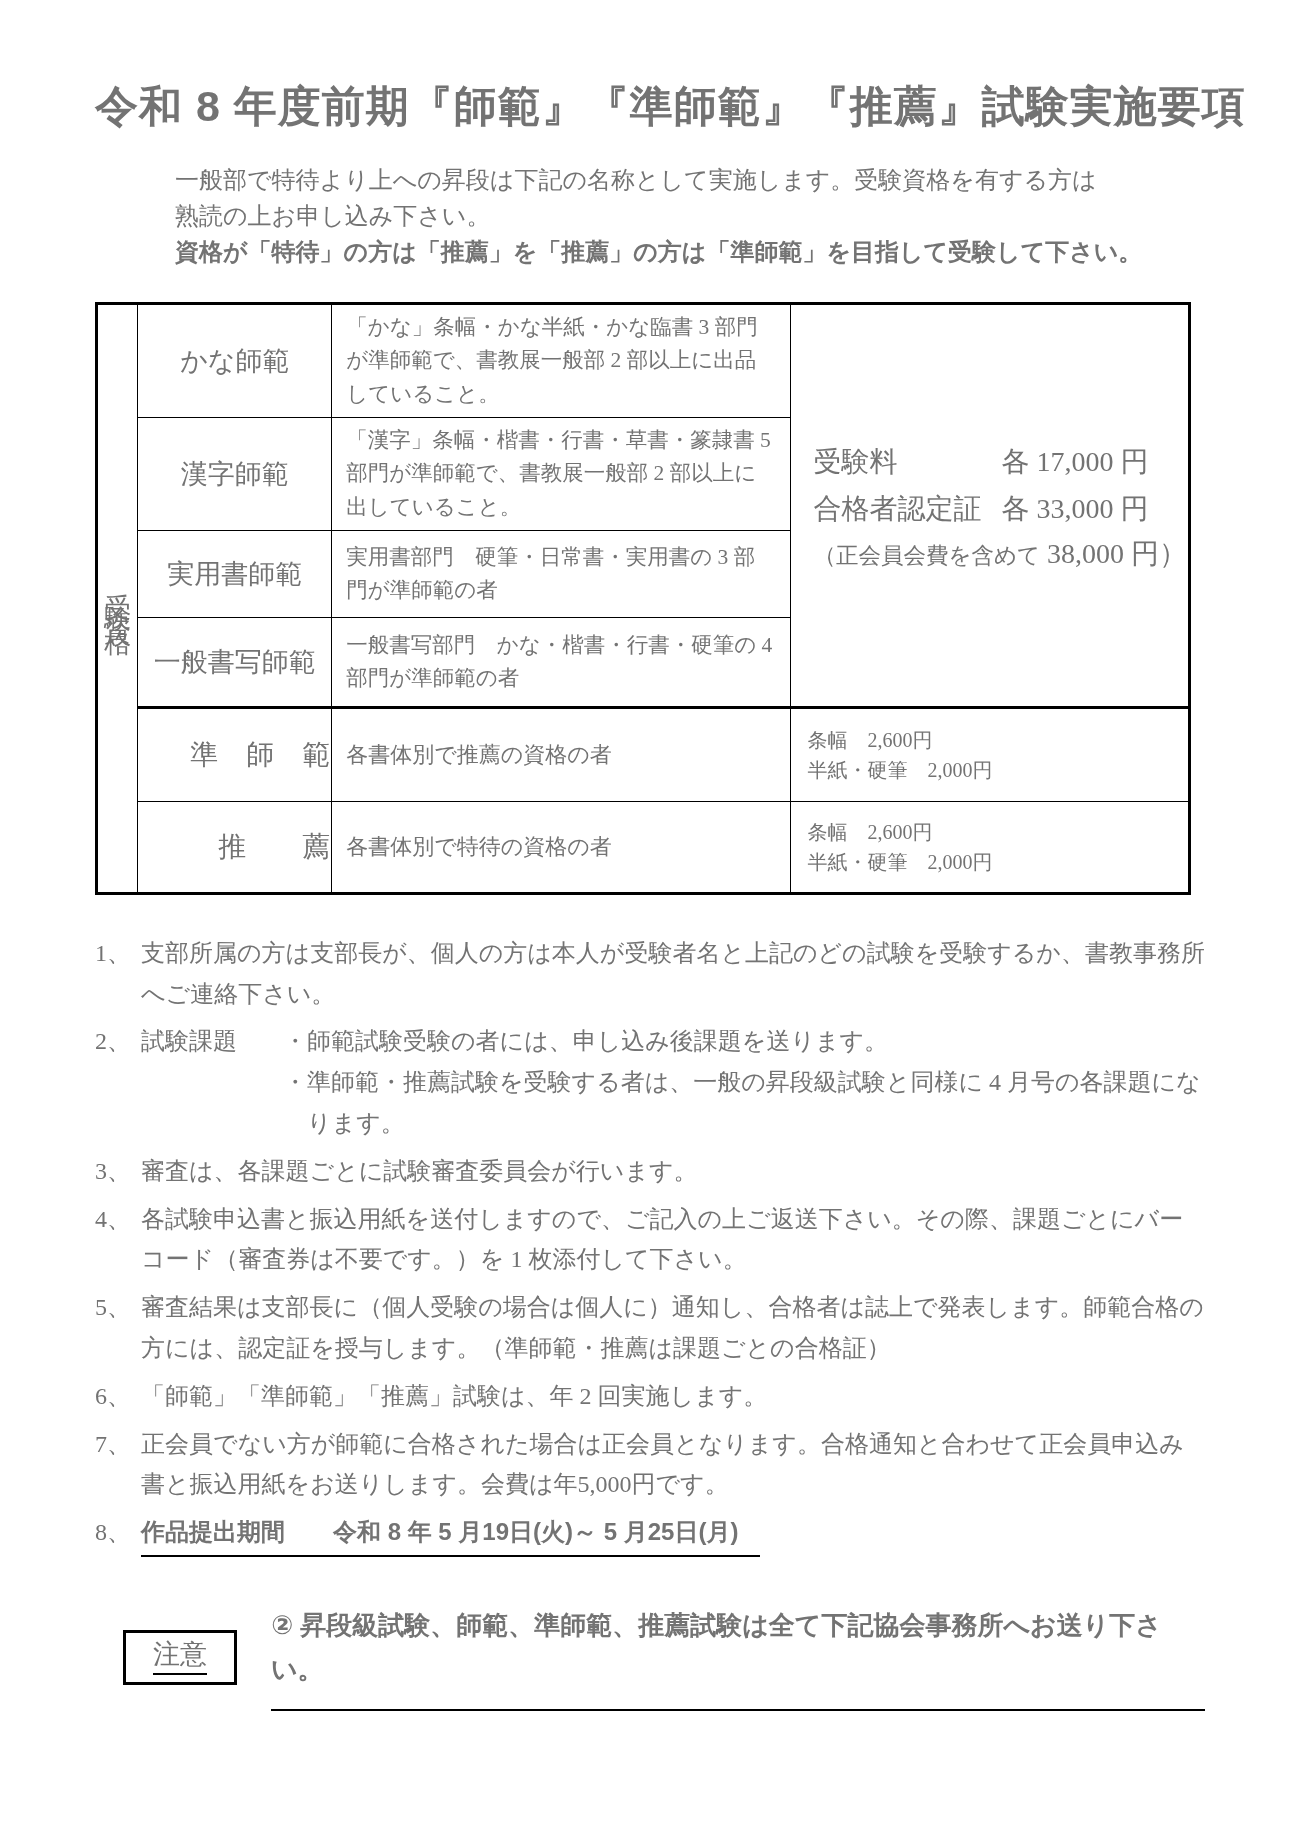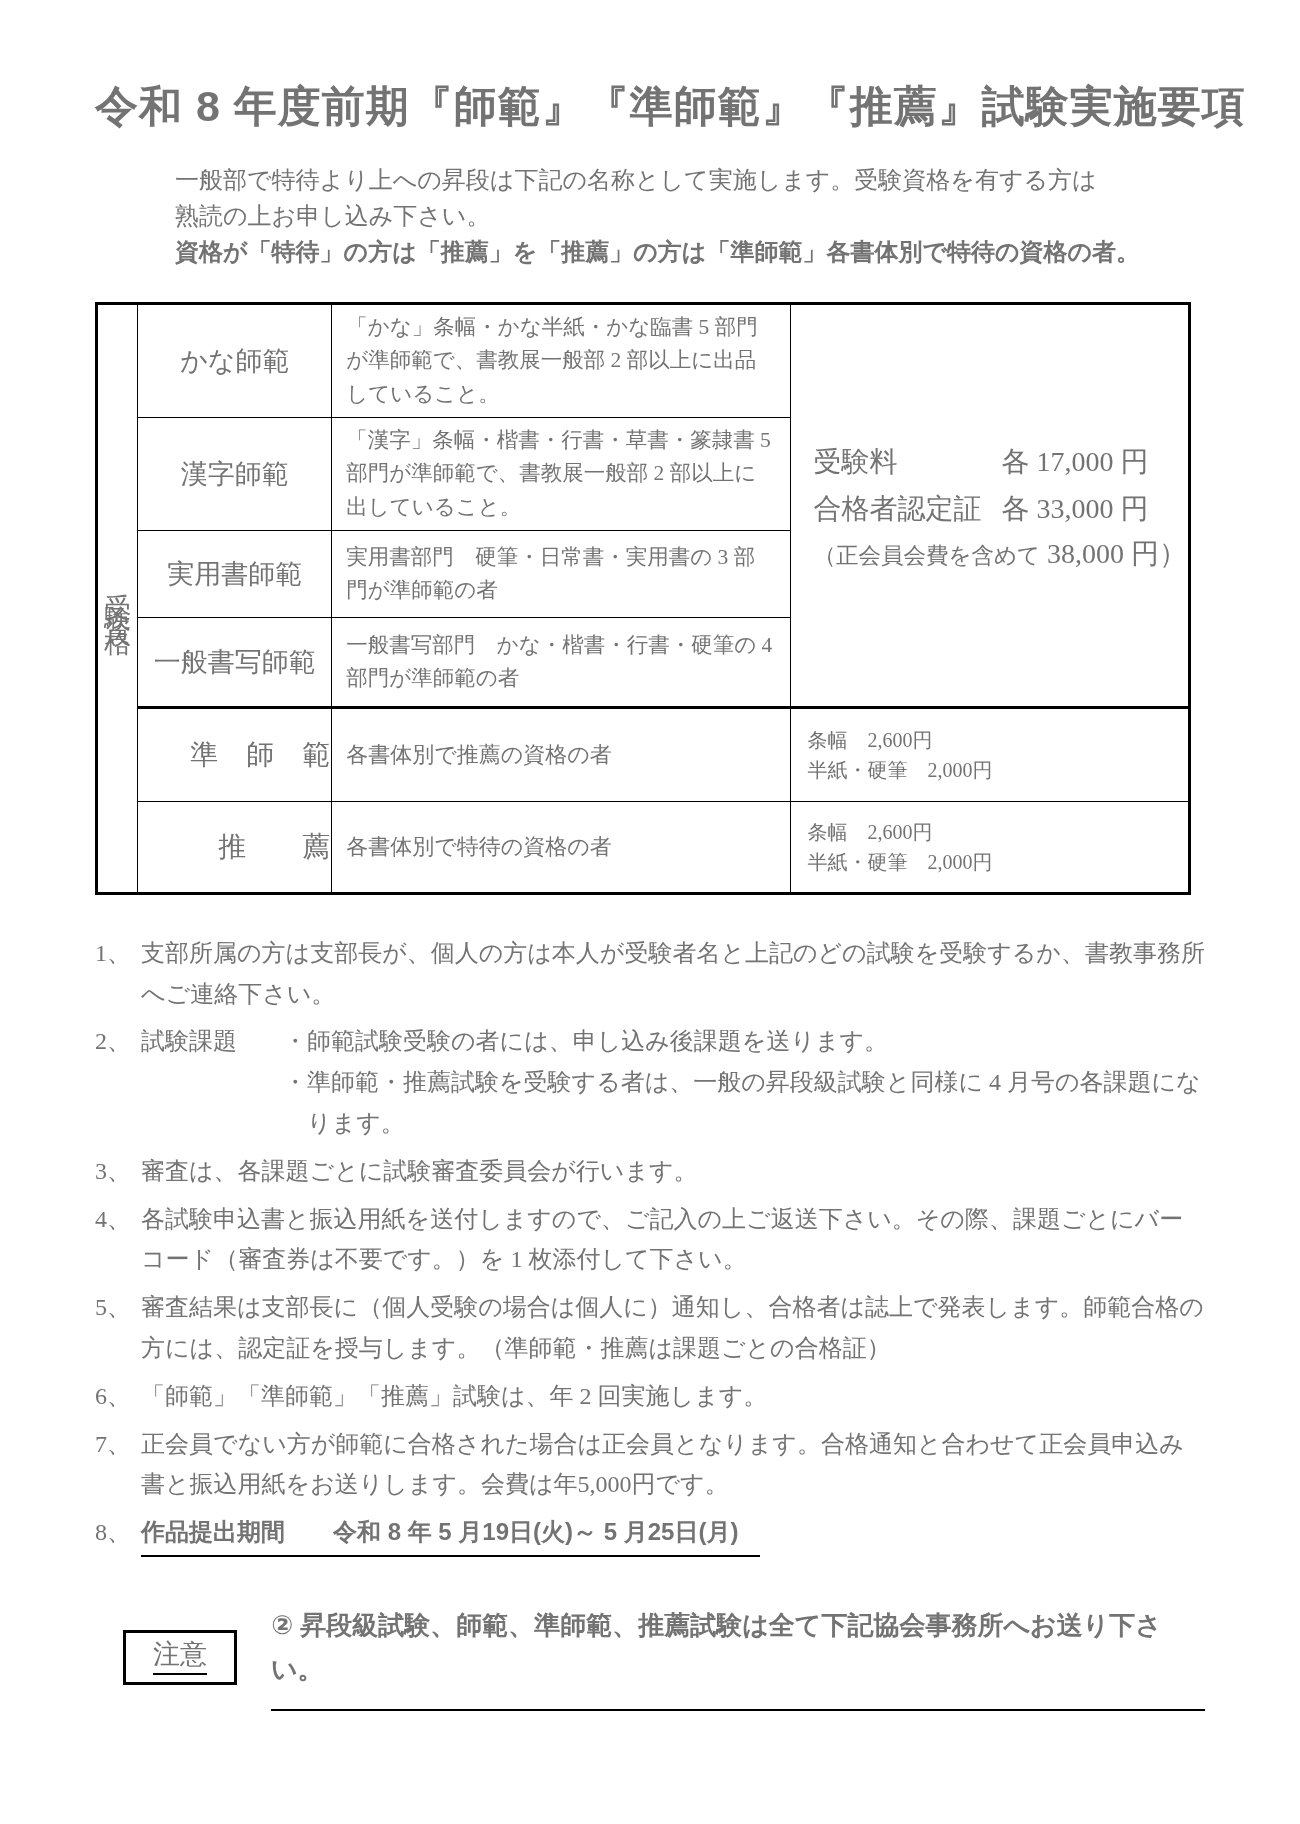--- a/index.html
+++ b/index.html
@@ -109,31 +109,31 @@
 <body>
 
 <div class="page">
   <div class="content">
 
     <div class="doc-title">令和 8 年度前期『師範』『準師範』『推薦』試験実施要項</div>
 
     <div class="intro">
       <span class="intro-line">一般部で特待より上への昇段は下記の名称として実施します。受験資格を有する方は</span>
       <span class="intro-line">熟読の上お申し込み下さい。</span>
-      <span class="intro-emphasis">資格が「特待」の方は「推薦」を「推薦」の方は「準師範」各書体別で特待の資格の者。</span>
+      <span class="intro-emphasis">資格が「特待」の方は「推薦」を「推薦」の方は「準師範」を目指して受験して下さい。</span>
     </div>
 
     <table class="elig-table">
       <tbody>
           <tr class="r0">
         <td class="vhead" rowspan="6">
           <span class="vtext">受験資格</span>
         </td>
         <td class="lbl">かな師範</td>
-        <td class="desc">「かな」条幅・かな半紙・かな臨書 5 部門が準師範で、書教展一般部 2 部以上に出品していること。</td>
+        <td class="desc">「かな」条幅・かな半紙・かな臨書 3 部門が準師範で、書教展一般部 2 部以上に出品していること。</td>
         <td class="fee-main" rowspan="4">
           <div class="fee-row">
             <span class="fee-lbl">受験料</span><span class="fee-val">各 17,000 円</span>
           </div>
           <div class="fee-row">
             <span class="fee-lbl">合格者認定証</span><span class="fee-val">各 33,000 円</span>
           </div>
           <div class="fee-note">
             <span class="fee-note-prefix">（正会員会費を含めて</span><span class="fee-note-amount"> 38,000 円）</span>
           </div>

